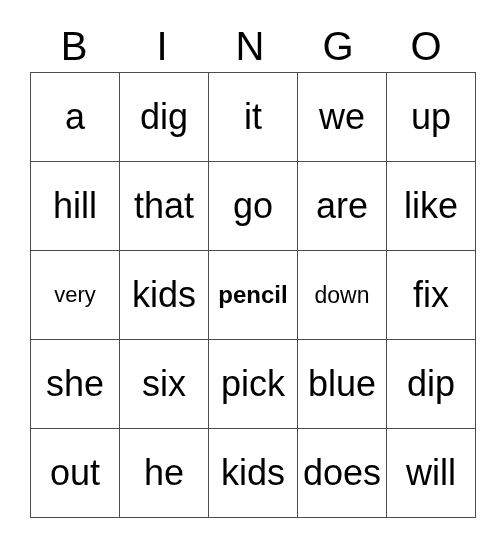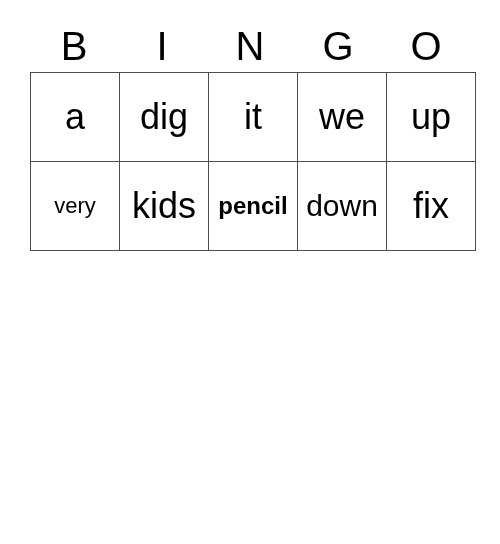--- a/index.html
+++ b/index.html
@@ -55,21 +55,21 @@
     white-space: nowrap;
   }
   .cell-text {
     display: block;
     font-size: 36px;
     line-height: 1;
     color: #000000;
   }
   
   .size-sm  { font-size: 24px; font-weight: bold; }
-  .size-md  { font-size: 30px; }
+  .size-md  { font-size: 23px; }
   .size-lg  { font-size: 22px; }
 </style>
 </head>
 <body>
 
 <div id="card">
 
   <div id="header-row">
     <div class="header-cell">B</div>
     <div class="header-cell">I</div>
@@ -92,31 +92,82 @@
           </td>
         <td>
             <span class="cell-text">we</span>
           </td>
         <td>
             <span class="cell-text">up</span>
           </td>
       </tr>
       <tr>
         <td>
+            <span class="cell-text">hill</span>
+          </td>
+        <td>
+            <span class="cell-text">that</span>
+          </td>
+        <td>
+            <span class="cell-text">go</span>
+          </td>
+        <td>
+            <span class="cell-text">are</span>
+          </td>
+        <td>
+            <span class="cell-text">like</span>
+          </td>
+      </tr>
+      <tr>
+        <td>
             <span class="cell-text size-lg">very</span>
           </td>
         <td>
             <span class="cell-text">kids</span>
           </td>
         <td>
             <span class="cell-text size-sm">pencil</span>
           </td>
         <td>
             <span class="cell-text size-md">down</span>
           </td>
         <td>
             <span class="cell-text">fix</span>
           </td>
       </tr>
+      <tr>
+        <td>
+            <span class="cell-text">she</span>
+          </td>
+        <td>
+            <span class="cell-text">six</span>
+          </td>
+        <td>
+            <span class="cell-text">pick</span>
+          </td>
+        <td>
+            <span class="cell-text">blue</span>
+          </td>
+        <td>
+            <span class="cell-text">dip</span>
+          </td>
+      </tr>
+      <tr>
+        <td>
+            <span class="cell-text">out</span>
+          </td>
+        <td>
+            <span class="cell-text">he</span>
+          </td>
+        <td>
+            <span class="cell-text">kids</span>
+          </td>
+        <td>
+            <span class="cell-text">does</span>
+          </td>
+        <td>
+            <span class="cell-text">will</span>
+          </td>
+      </tr>
     </tbody>
   </table>
 
 </div>
 
 </body></html>

